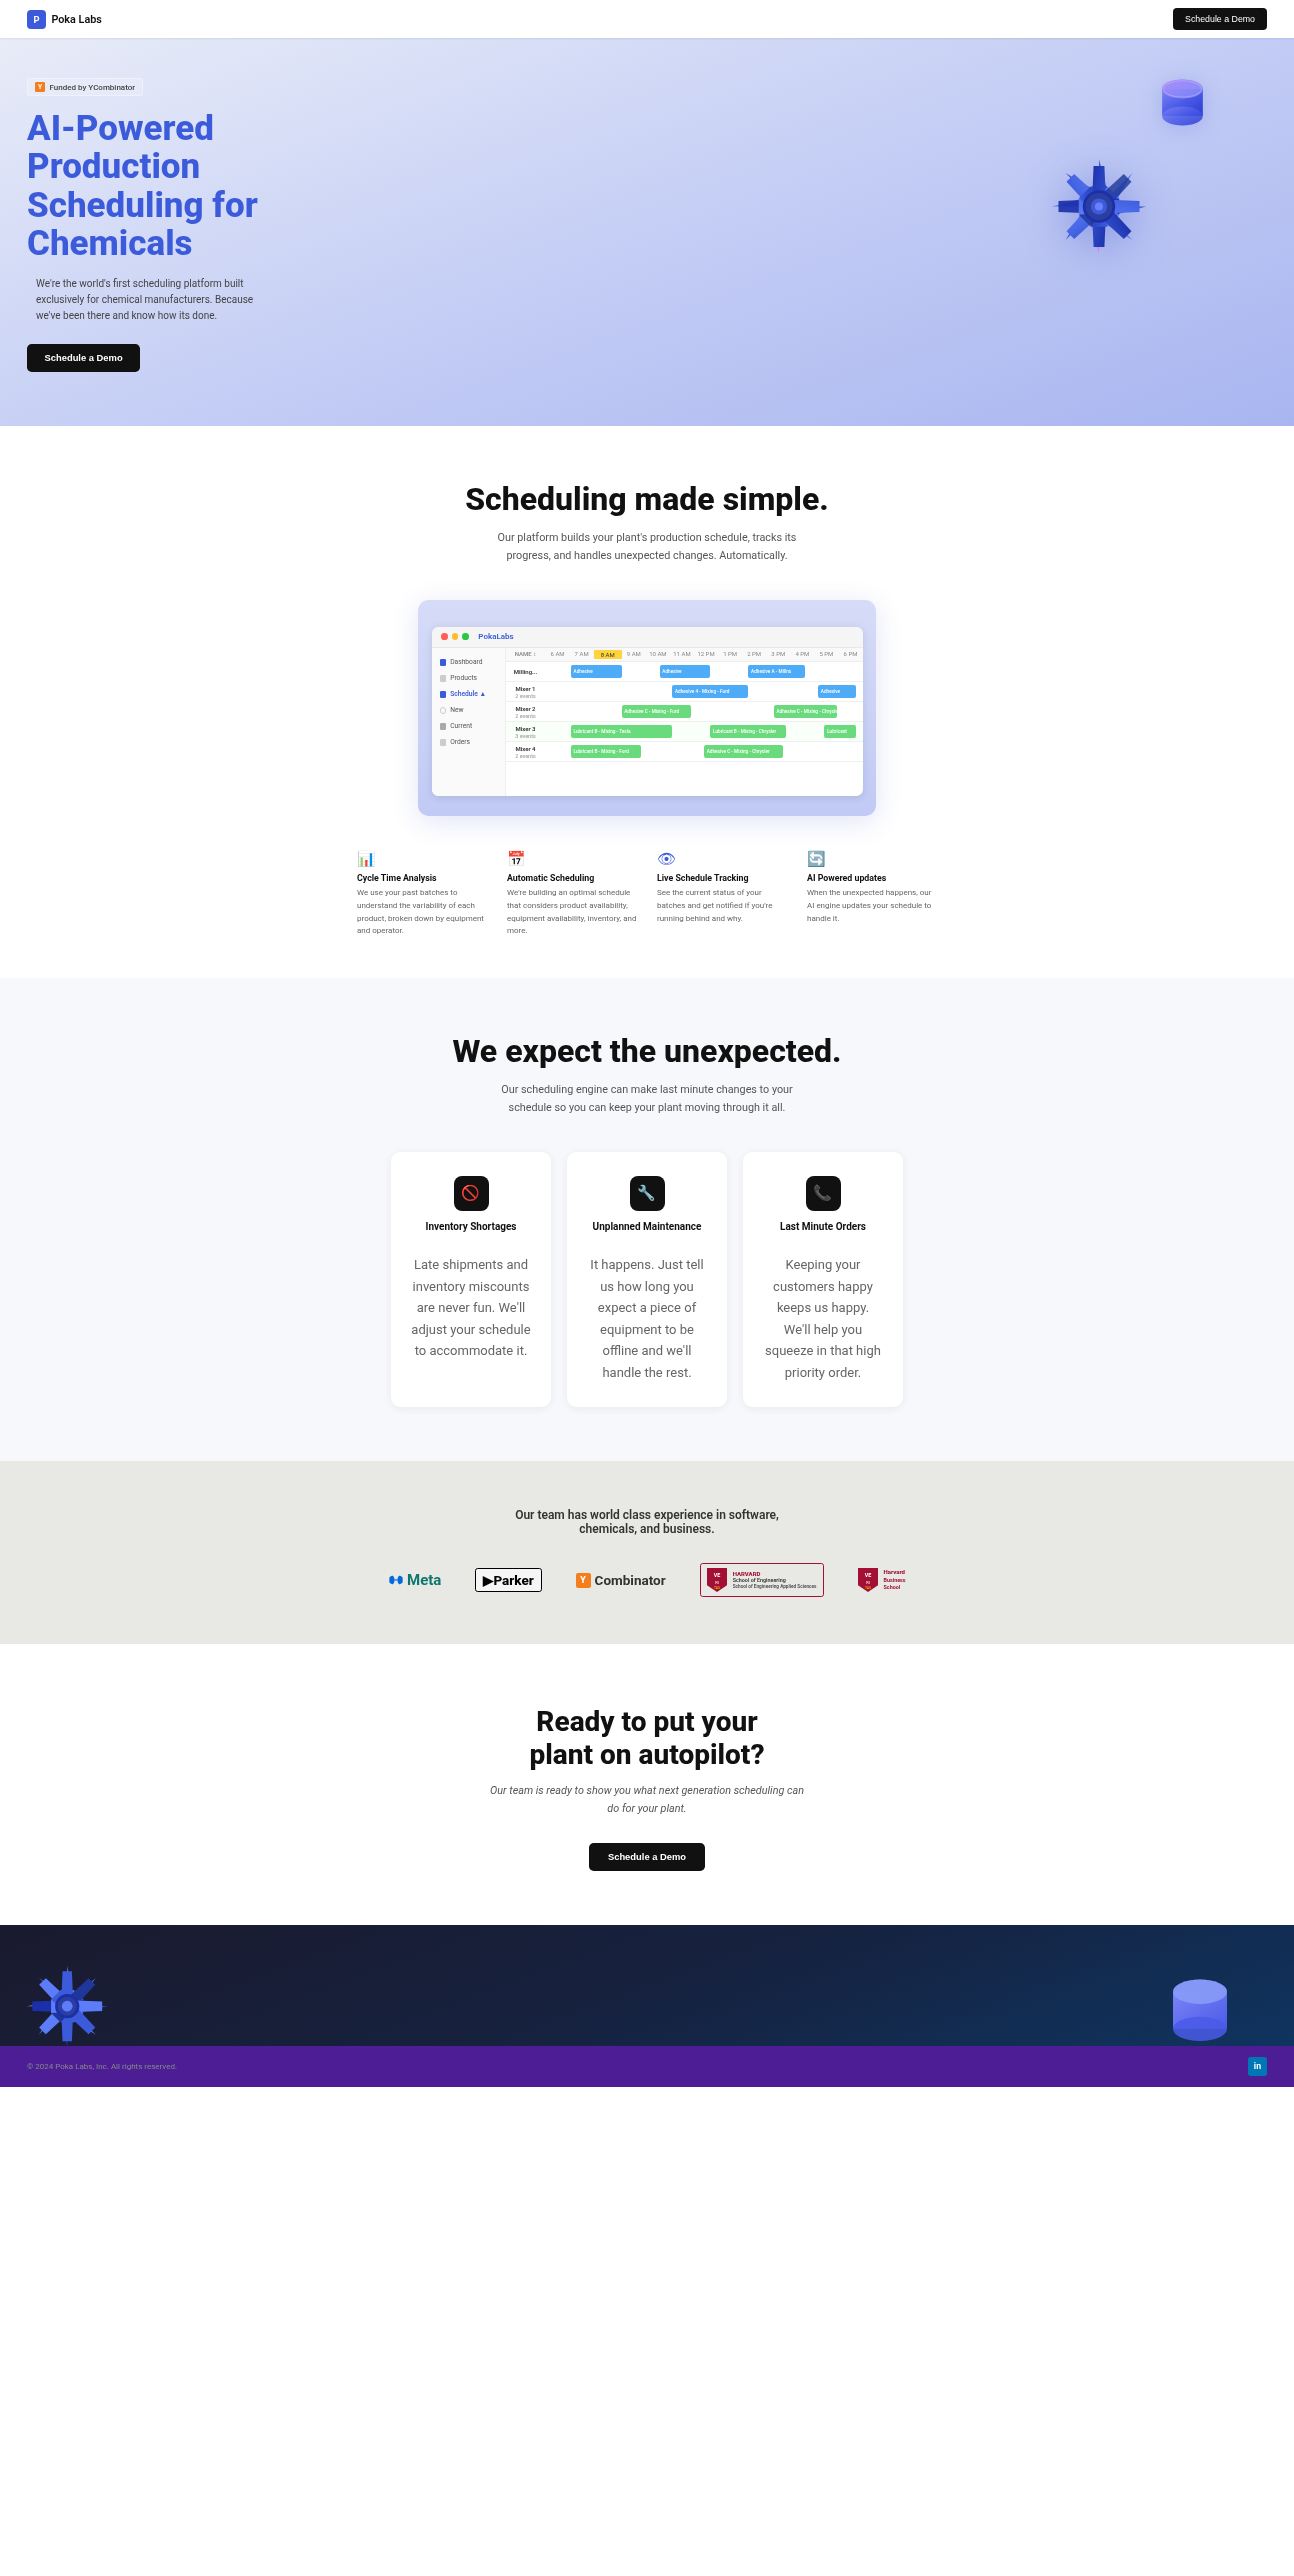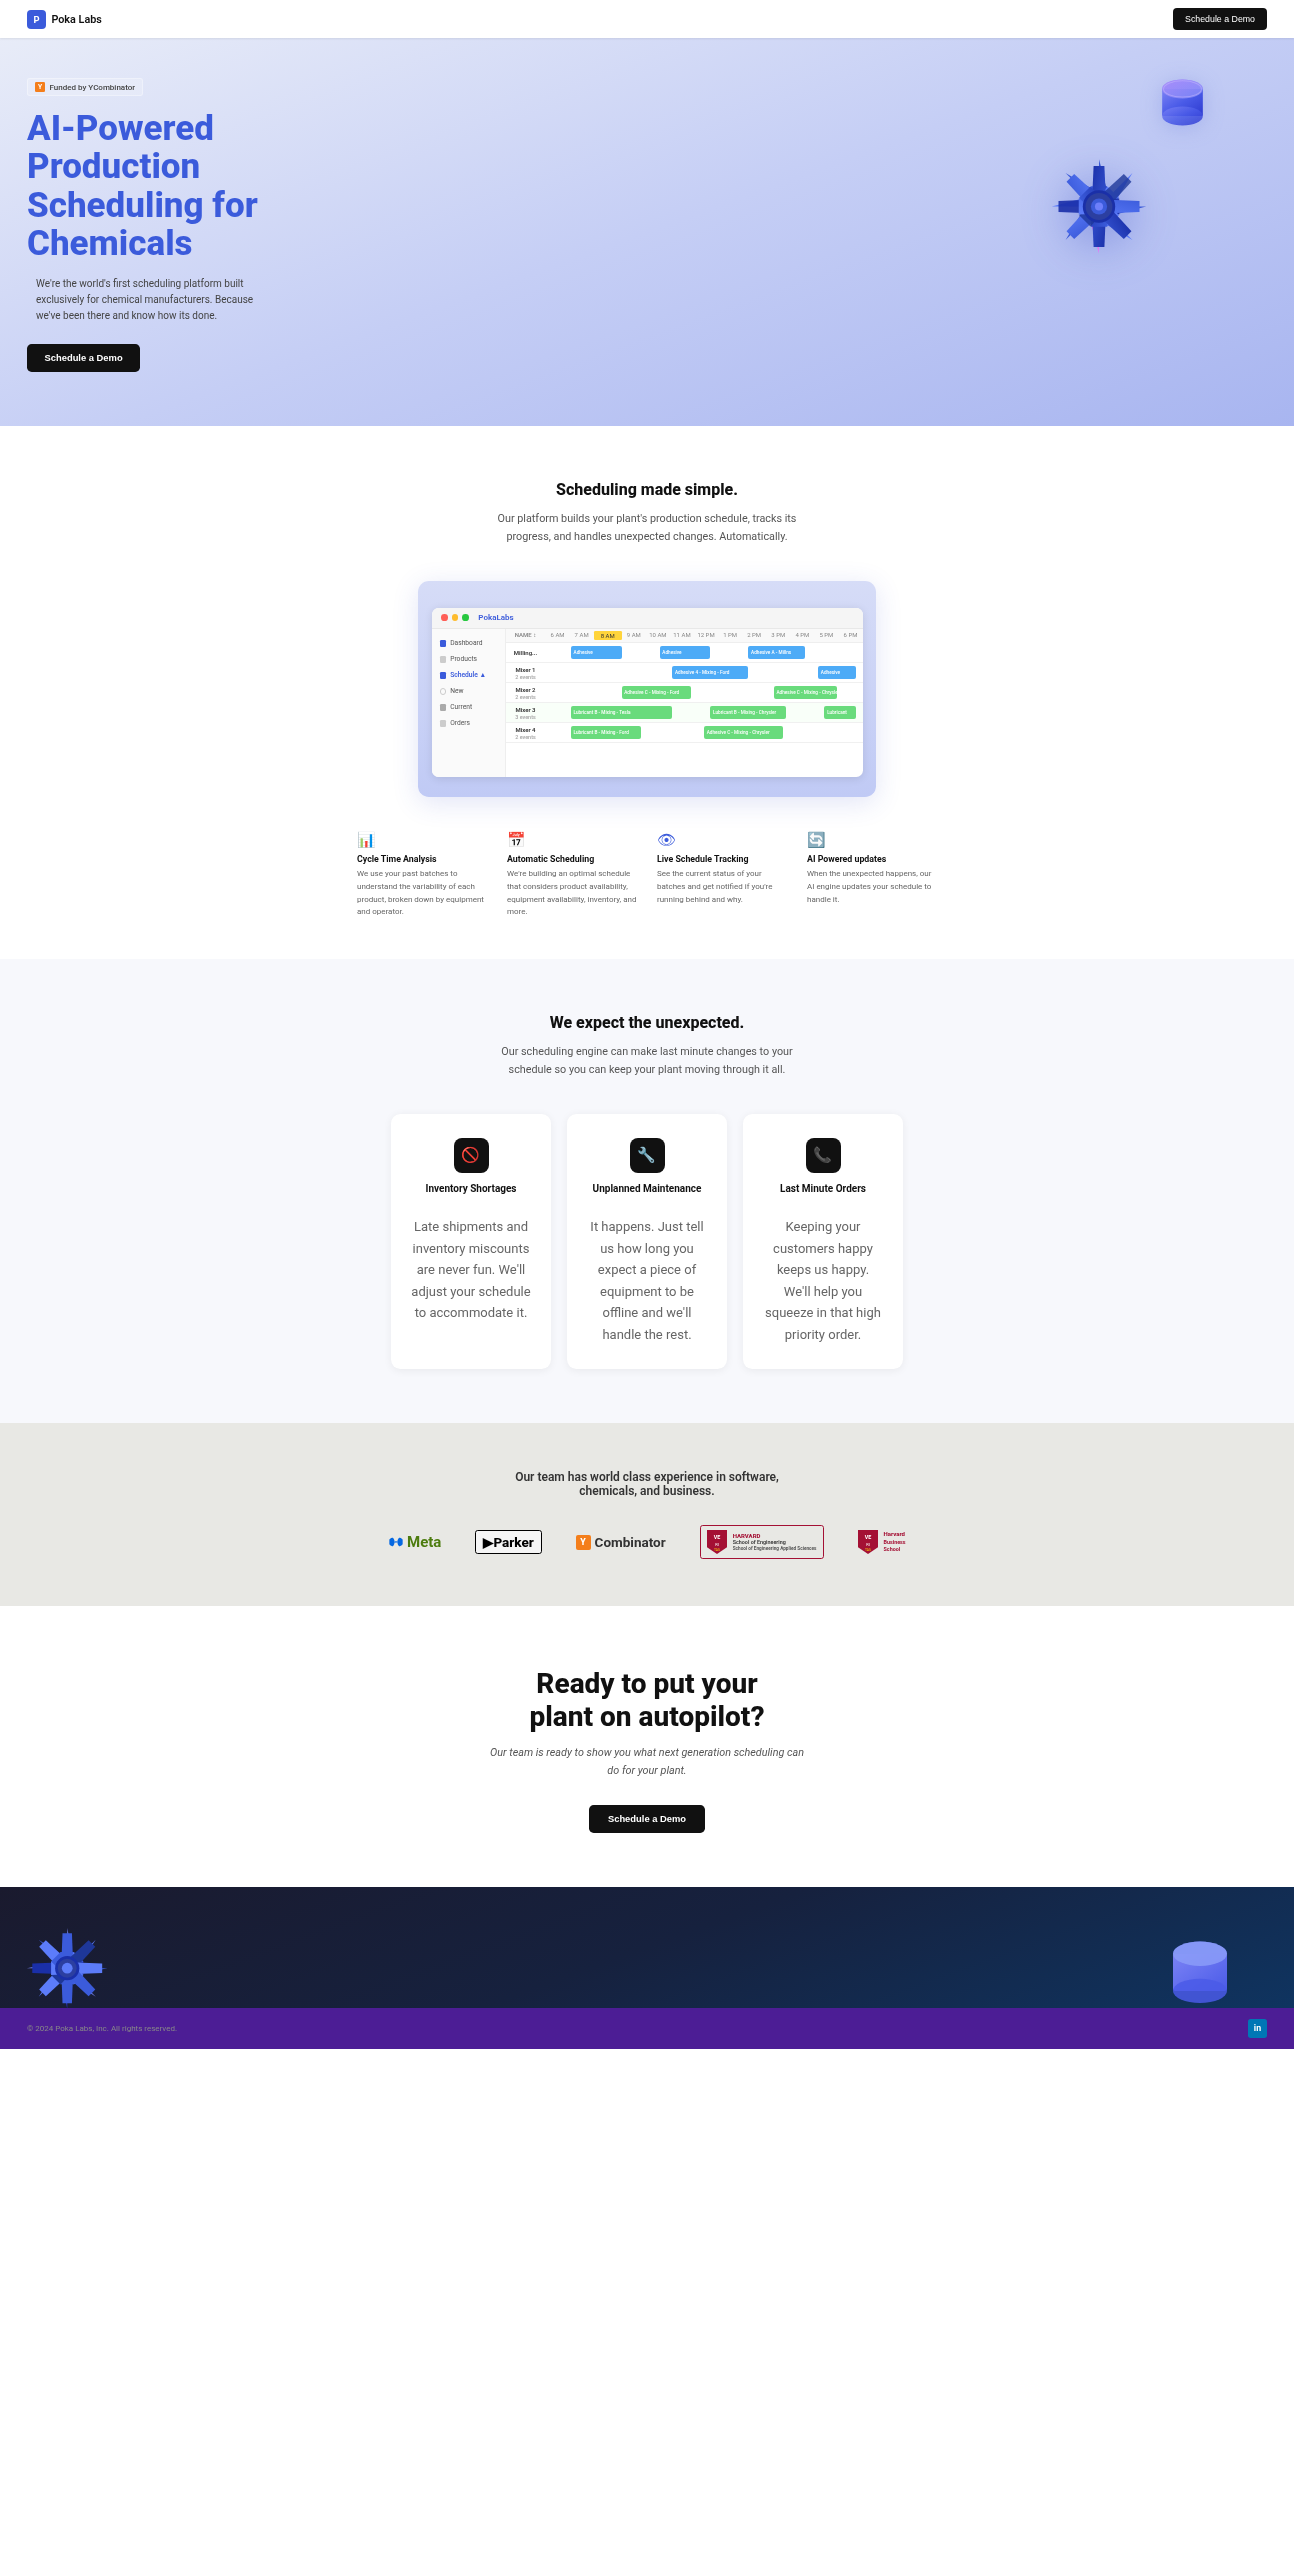--- a/index.html
+++ b/index.html
@@ -50,21 +50,21 @@
       width: 283px; height: 256px;
       display: flex; align-items: center; justify-content: center;
     }
     
     .shape-container { position: relative; width: 256px; height: 229px; }
 
     
     .section-scheduling {
       padding: 54px 27px 40px; text-align: center; background: #fff;
     }
-    .section-title { font-size: 16px; font-weight: 800; margin-bottom: 10.8px; }
+    .section-title { font-size: 32px; font-weight: 800; margin-bottom: 10.8px; }
     .section-subtitle { font-size: 10.8px; color: #555; line-height: 1.7; max-width: 324px; margin: 0 auto 34px; }
 
     
     .app-screenshot-wrap {
       background: linear-gradient(180deg, #d6dcf7 0%, #c0caf5 100%);
       padding: 27px 13.5px 20px; border-radius: 10.8px; max-width: 458px; margin: 0 auto 34px;
       box-shadow: 0 5.4px 27px rgba(60,80,200,0.15);
     }
     .app-window {
       background: #fff; border-radius: 6.7px; overflow: hidden;
@@ -453,21 +453,21 @@
 </section>
 
 <section class="section-team">
   <p class="section-team-title">Our team has world class experience in software, chemicals, and business.</p>
   <div class="logos-row">
 
     <div class="logo-item logo-meta">
       <svg width="16" height="16" viewBox="0 0 24 24">
         <path d="M2 8.5C2 8.5 5.5 4 8 6.5C10.5 9 9 13 12 13C15 13 13.5 9 16 6.5C18.5 4 22 8.5 22 8.5V15.5C22 15.5 18.5 20 16 17.5C13.5 15 15 11 12 11C9 11 10.5 15 8 17.5C5.5 20 2 15.5 2 15.5V8.5Z" fill="#0668E1"></path>
       </svg>
-      <span style="font-size:15px;font-weight:700;color:#4d7c0f">Meta</span>
+      <span style="font-size:15px;font-weight:700;color:#0f766e">Meta</span>
     </div>
 
     <div class="logo-item">
       <div class="logo-parker">▶Parker</div>
     </div>
 
     <div class="logo-yc">
       <div class="logo-yc-y">Y</div>
       <span class="logo-yc-text">Combinator</span>
     </div>

